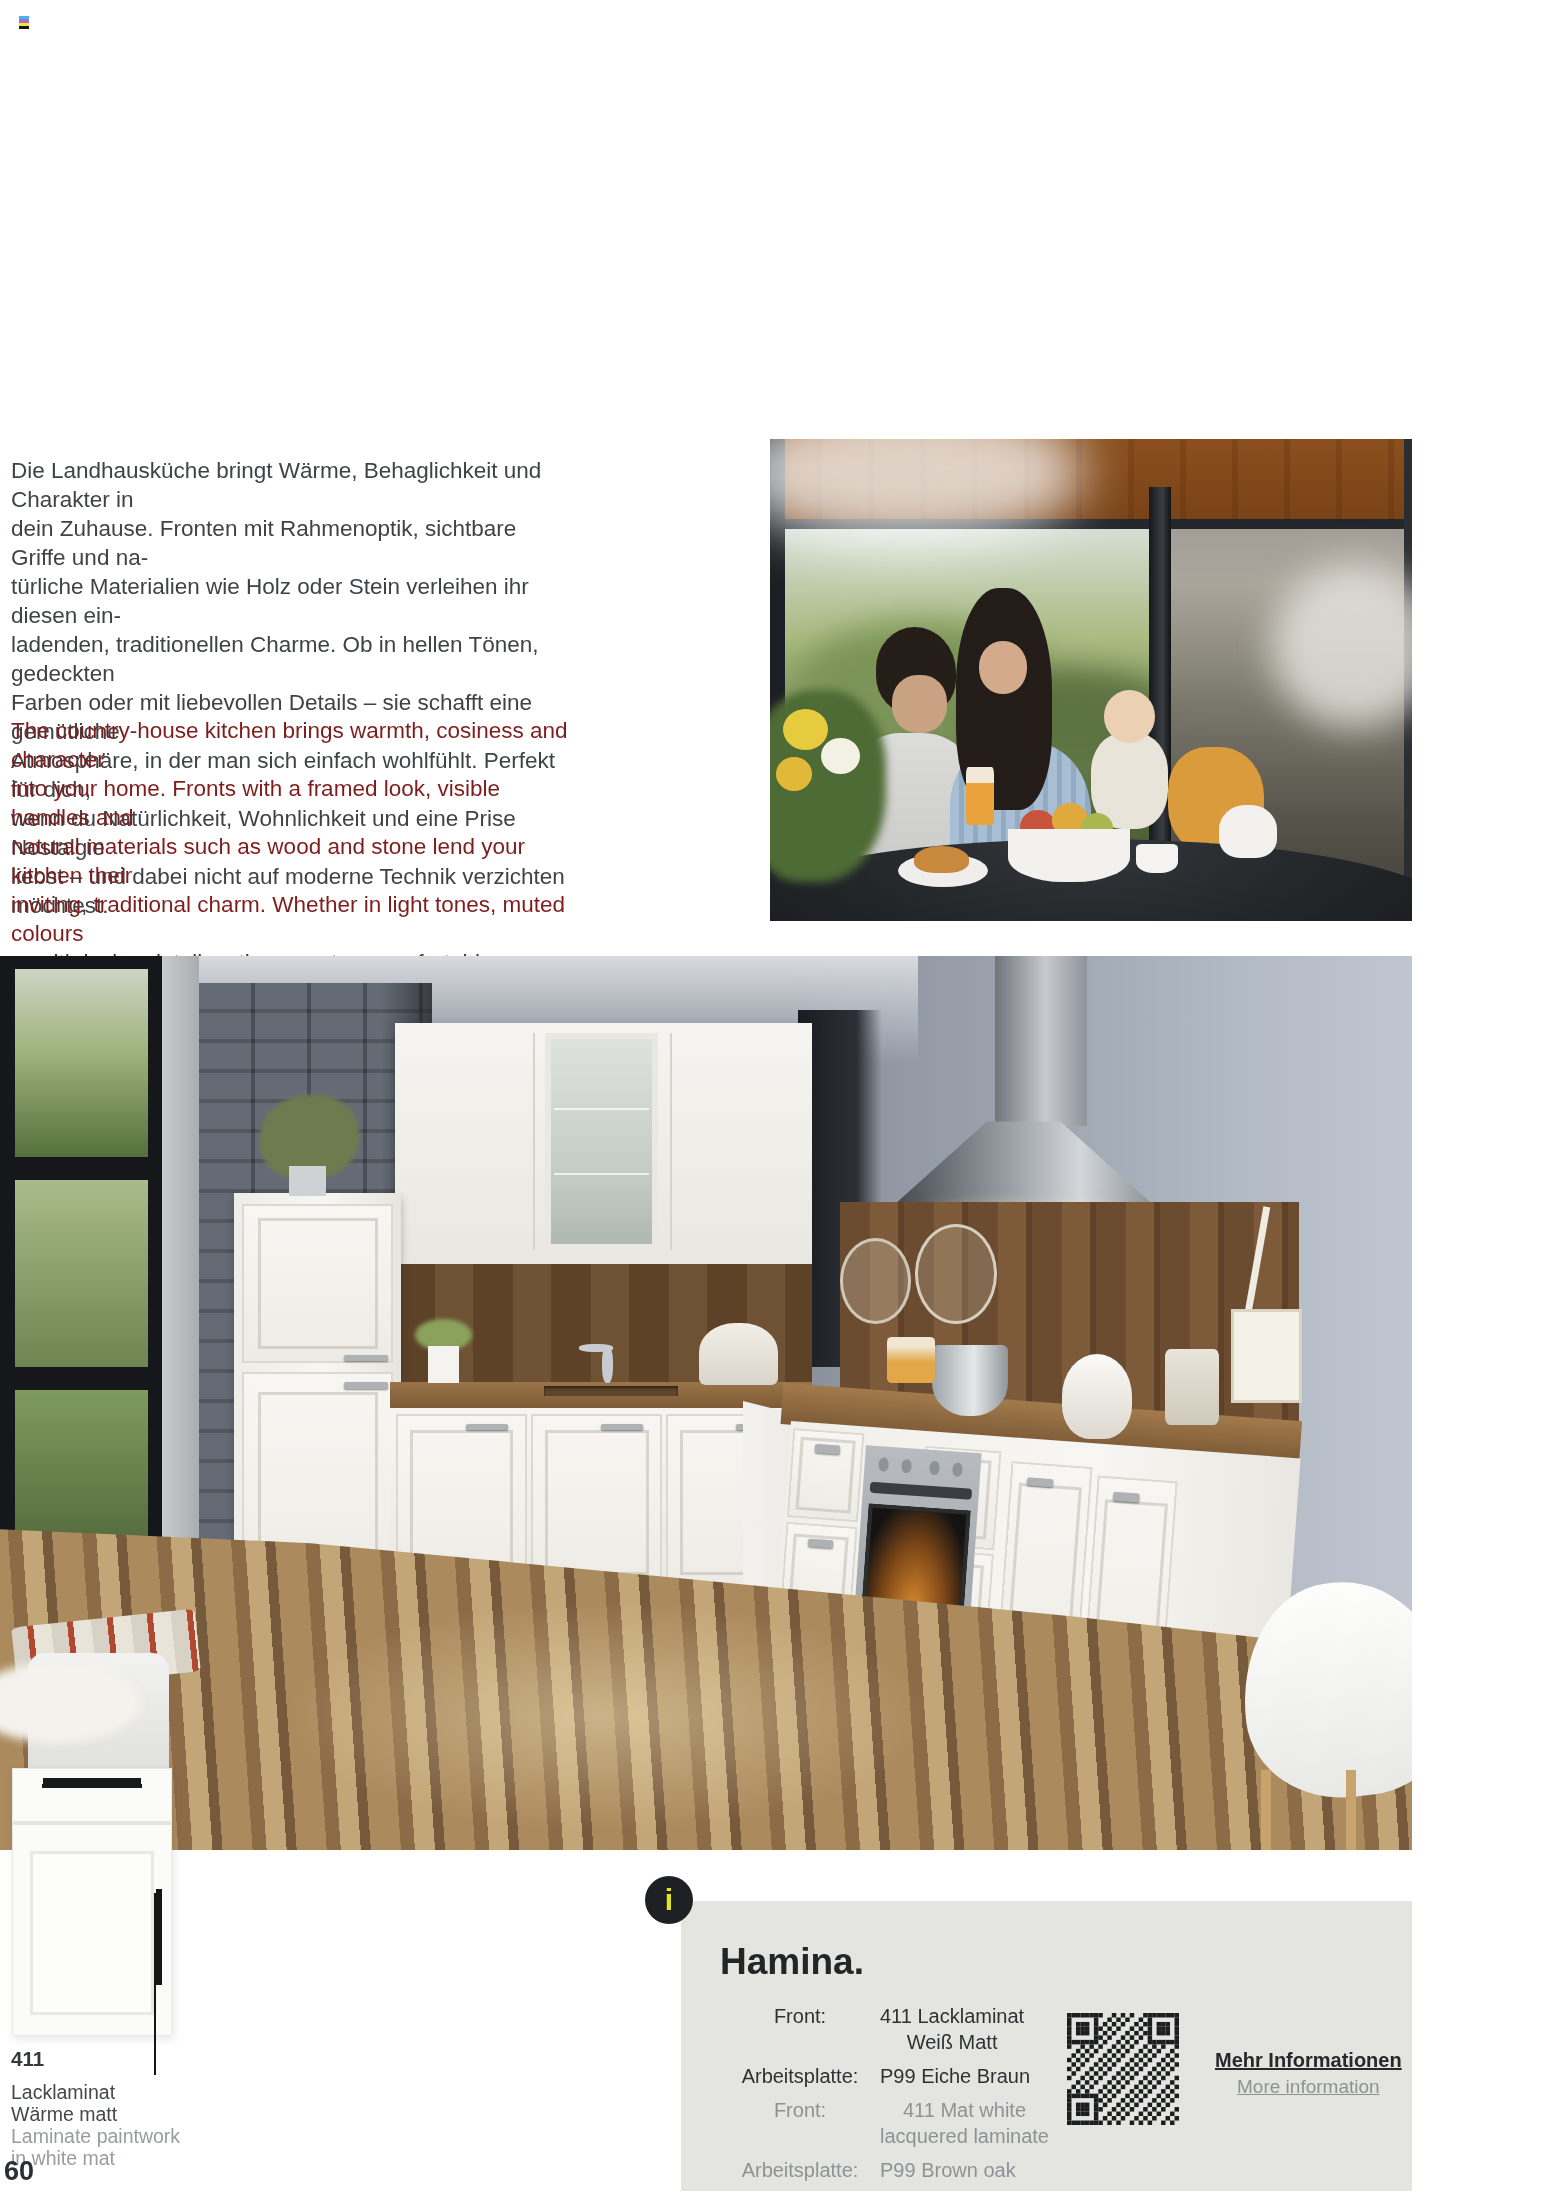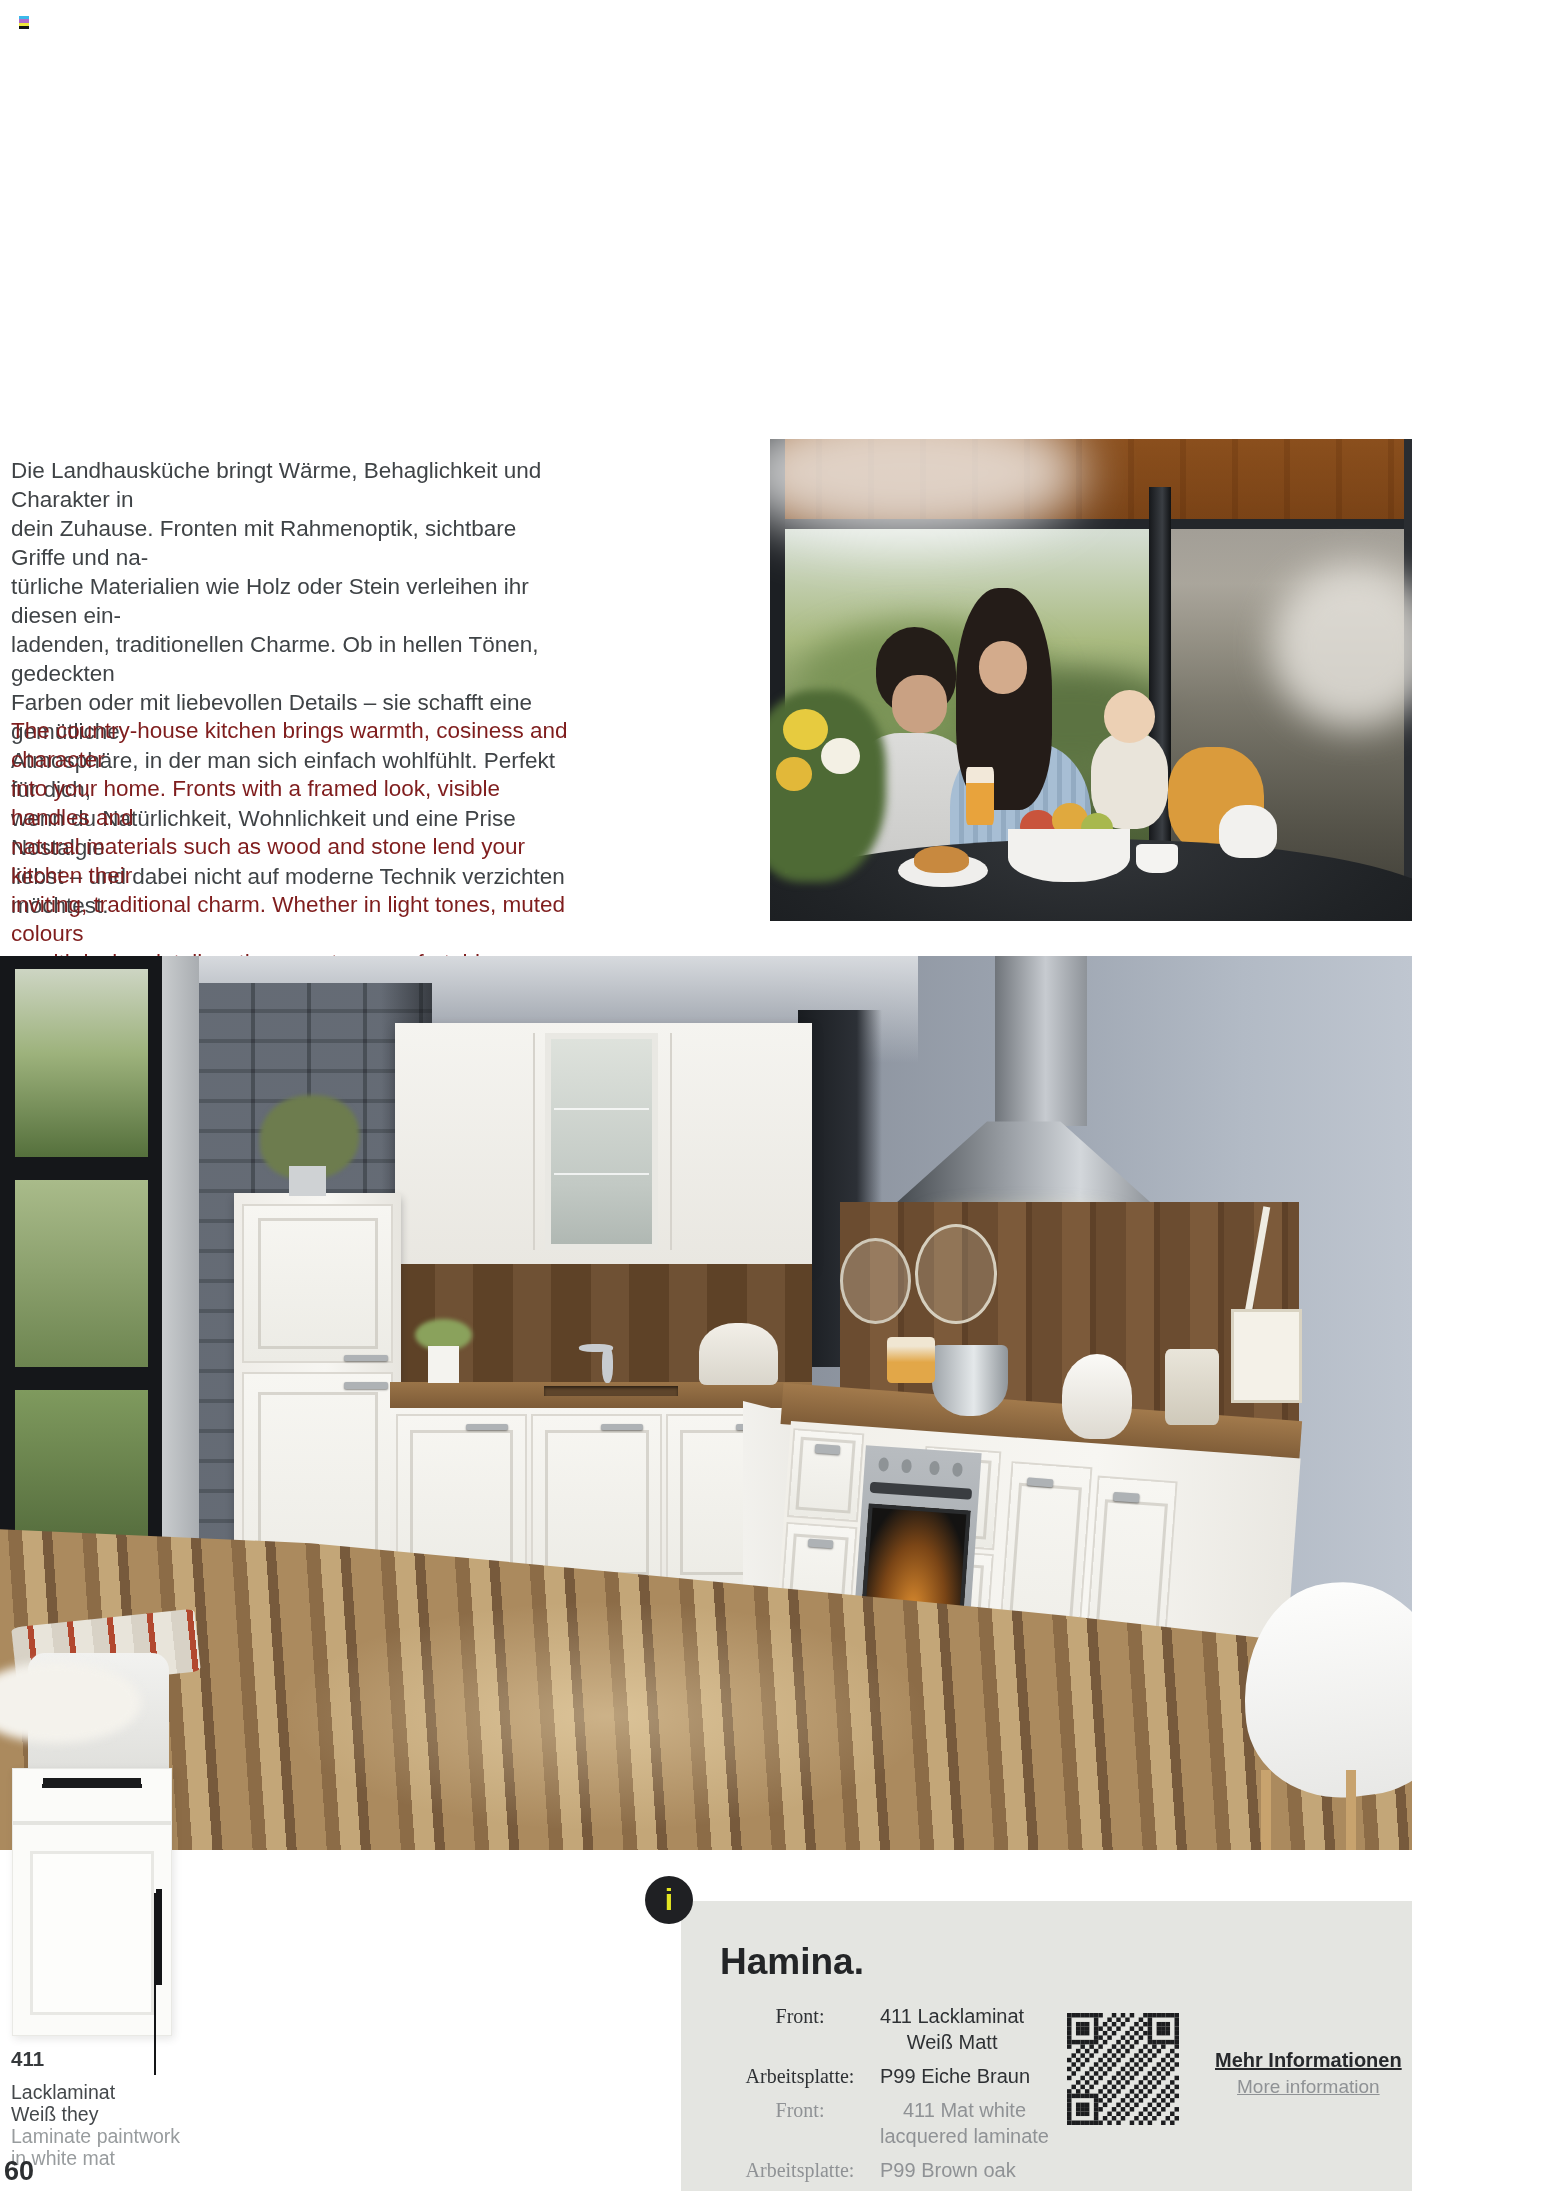--- a/index.html
+++ b/index.html
@@ -144,21 +144,21 @@
   .cap-en{color:#989c9e;}
   .pagenum{left:4px;top:2156px;font-size:27px;font-weight:700;color:#2c2f31;}
 
   
   .info-dot{left:645px;top:1876px;width:48px;height:48px;border-radius:50%;background:#1f2023;color:#e3e522;
             display:flex;align-items:center;justify-content:center;font-size:30px;font-weight:800;z-index:7;cursor:pointer;}
   .panel{left:681px;top:1901px;width:731px;height:290px;background:#e4e5e1;z-index:5;text-align:center;}
   .panel-title{position:absolute;left:39px;top:40px;font-size:37px;font-weight:800;color:#232527;}
   .spec-table{position:absolute;left:39px;top:102px;width:330px;}
   .spec-row{display:flex;font-size:20px;line-height:26px;margin-bottom:8px;}
-  .spec-row .lbl{width:160px;flex:none;font-family:Liberation Serif, serif;}
+  .spec-row .lbl{width:160px;flex:none;}
   .spec-row.de{color:#2e3134;}
   .spec-row.en{color:#8f9295;}
   .qr{position:absolute;left:386px;top:112px;width:112px;height:112px;}
   .links{position:absolute;left:534px;top:148px;}
   .link-de{font-size:20px;font-weight:700;color:#26282b;text-decoration:underline;cursor:pointer;}
   .link-en{font-size:19px;color:#8f9295;text-decoration:underline;margin-top:4px;cursor:pointer;}
 </style>
 </head>
 <body>
 
@@ -324,21 +324,21 @@
     </div>
     <div class="sd-door">
       <div class="sd-frame"></div>
       <div class="sd-vhandle"></div>
     </div>
   </div>
 
   <div class="abs caption">
     <div class="cap-code">411</div>
     <div class="cap-de lines">Lacklaminat
-Weiß they</div>
+Wärme matt</div>
     <div class="cap-en lines">Laminate paintwork
 in white mat</div>
   </div>
 
   <div class="abs pagenum">60</div>
 
   <div class="abs info-dot">i</div>
   <div class="abs panel">
     <div class="panel-title">Hamina.</div>
     <div class="spec-table">

